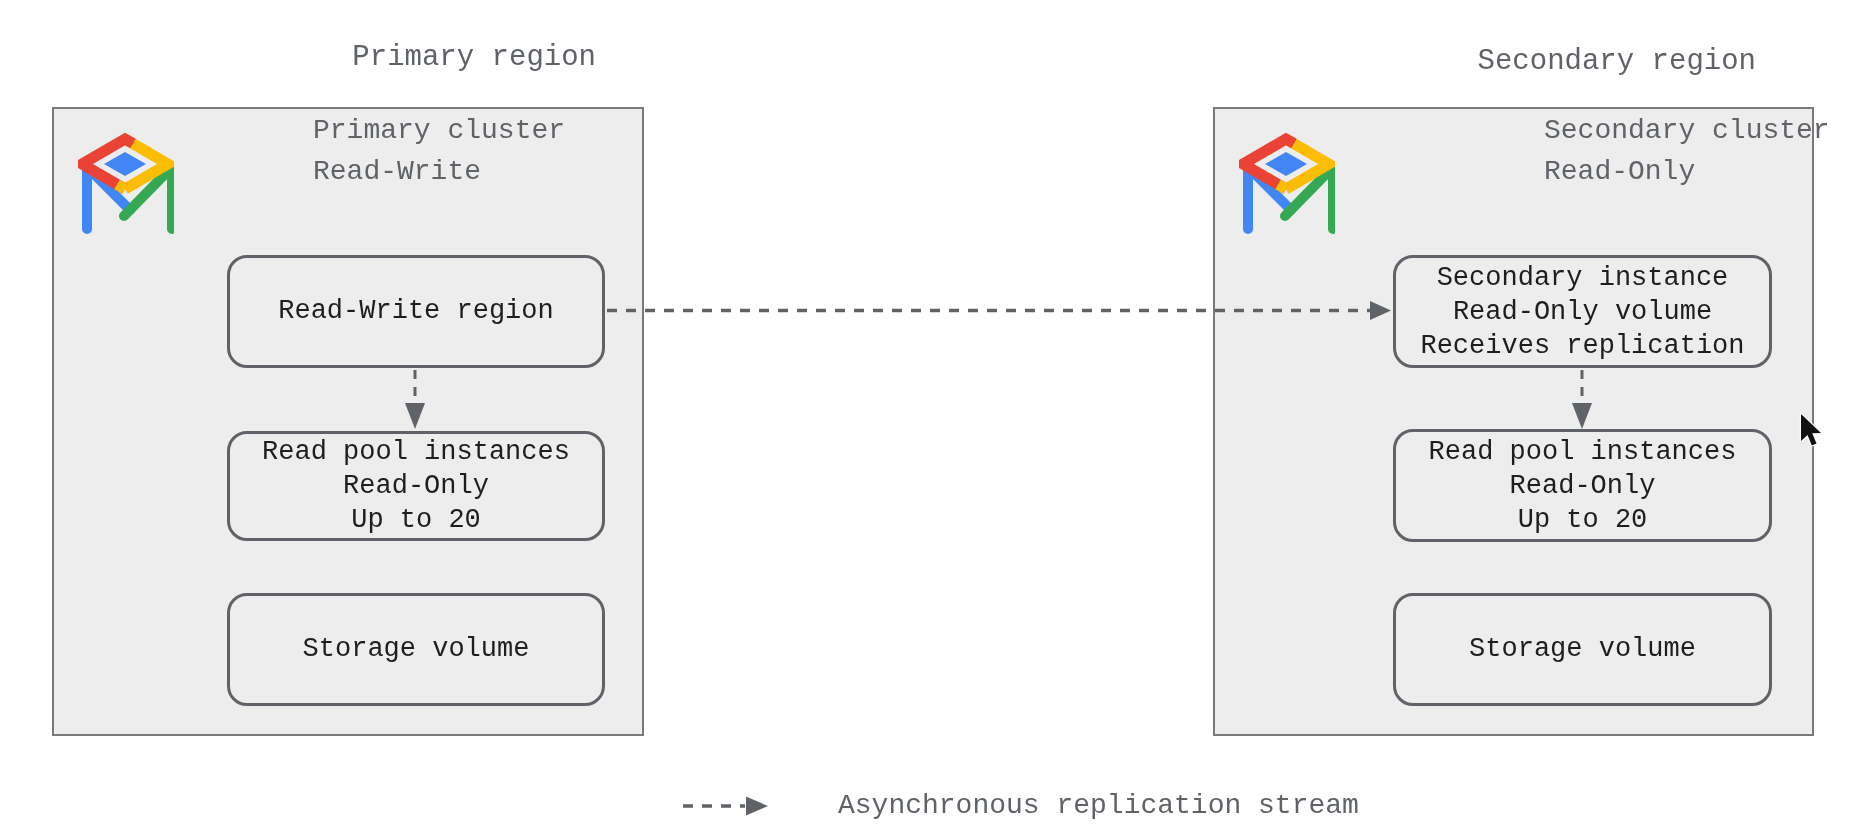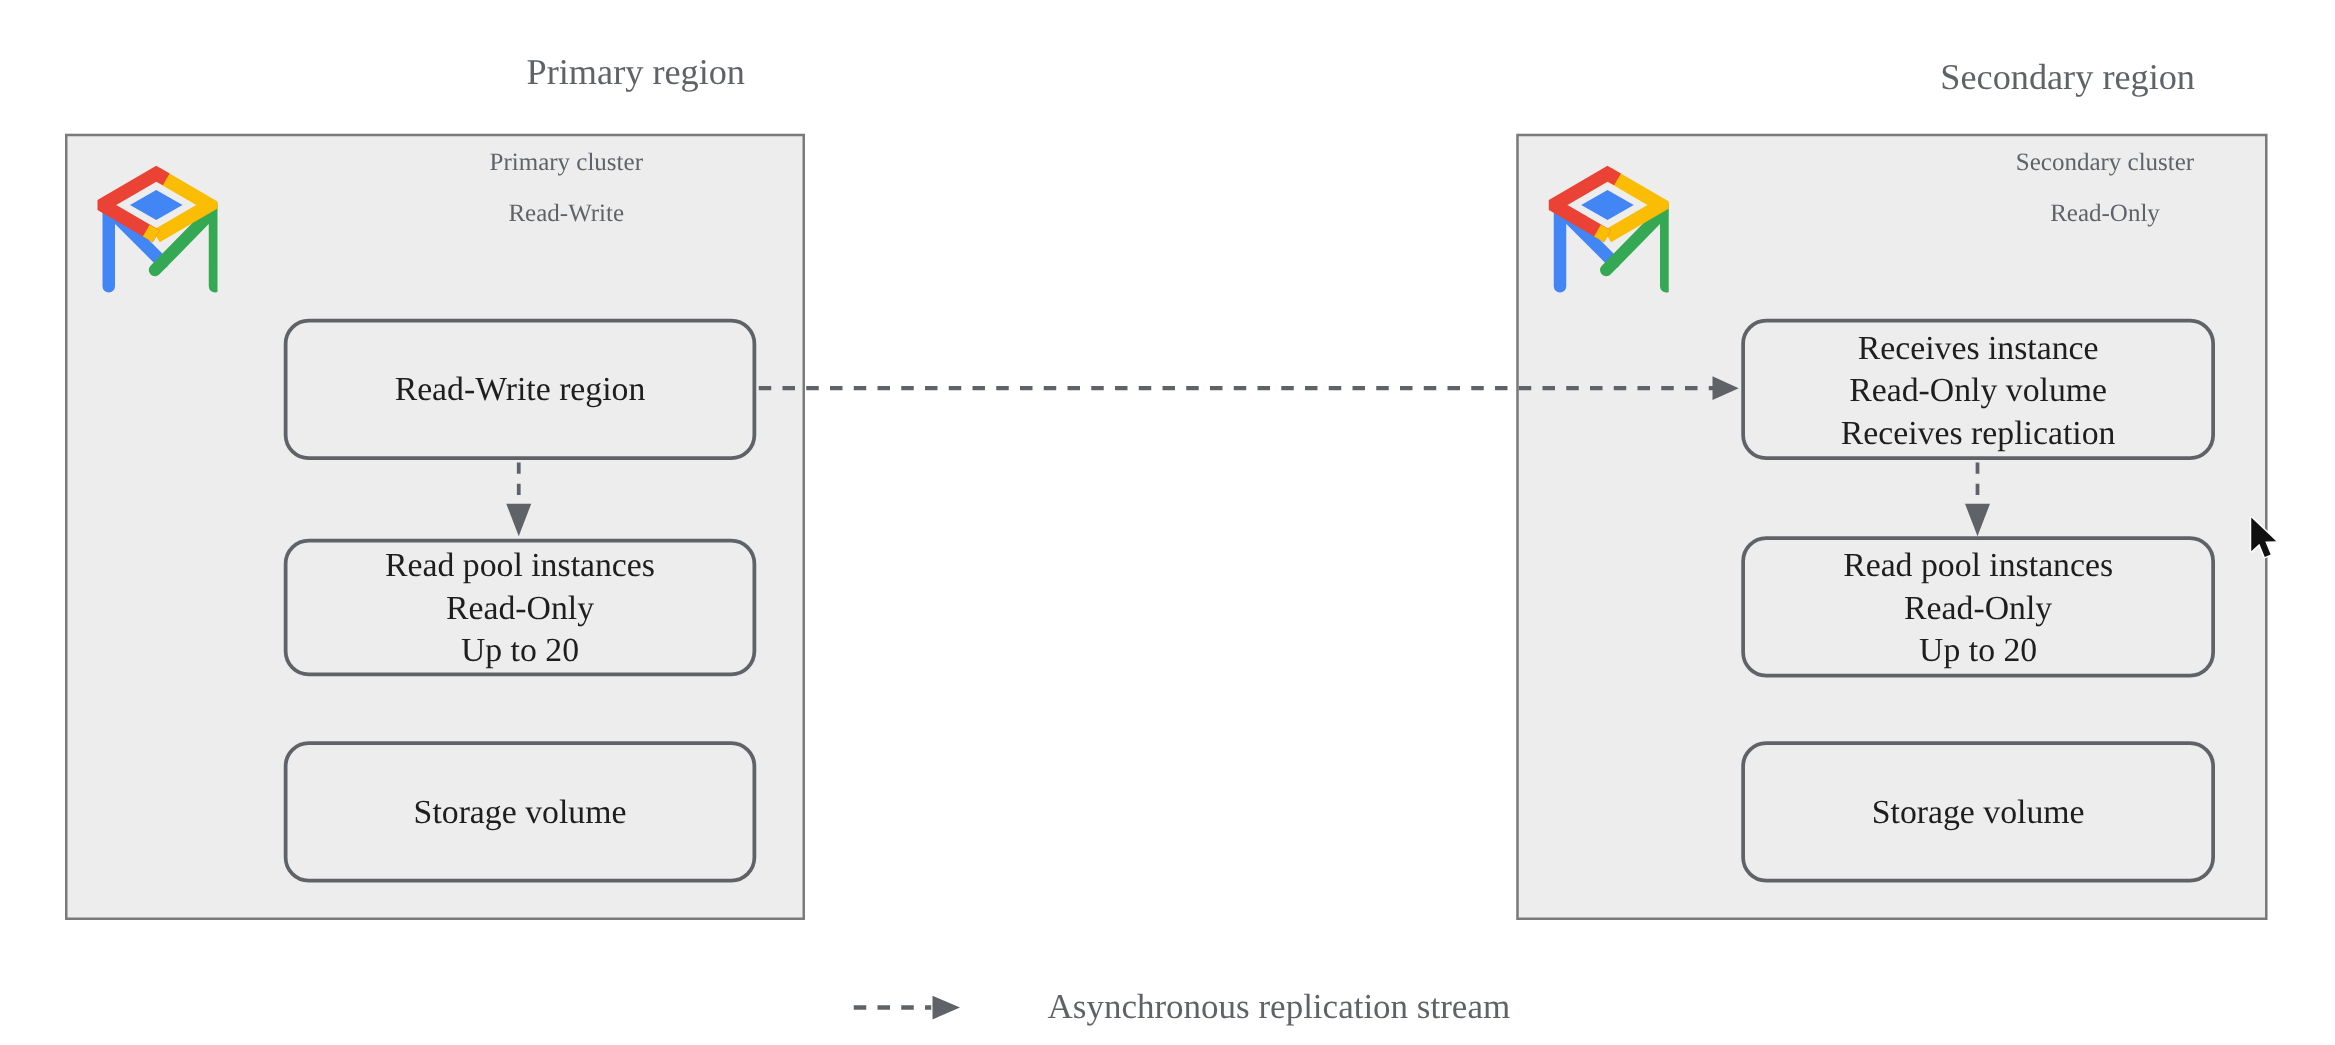--- a/index.html
+++ b/index.html
@@ -1,34 +1,34 @@
 <!DOCTYPE html>
 <html style="--page-bg: #ffffff; --cluster-fill: #ededed; --cluster-border: #7a7a7a; --node-border: #5f6368; --arrow: #5f6368; --text-dark: #1e1e1e; --text-gray: #5f6368; --google-blue: #4285F4; --google-green: #34A853; --google-yellow: #FBBC04; --google-red: #EA4335;"><head>
 <meta charset="utf-8">
 <style>
   html,body{margin:0;padding:0;background:#fff;}
   #canvas{
     position:relative;width:1868px;height:836px;overflow:hidden;
     background:var(--page-bg,#ffffff);
-    font-family:Liberation Serif, serif;
+    font-family:Liberation Mono, monospace;
     -webkit-font-smoothing:antialiased;
   }
   .region-label{
     position:absolute;text-align:right;
     font-size:29px;line-height:34px;color:var(--text-gray,#5f6368);
     white-space:nowrap;
   }
   .cluster{
     position:absolute;box-sizing:border-box;
     background:var(--cluster-fill,#ededed);
     border:2px solid var(--cluster-border,#7a7a7a);
   }
   .cluster-title{
-    position:absolute;text-align:center;
-    font-size:20px;line-height:41px;color:var(--text-gray,#5f6368);
+    position:absolute;text-align:left;
+    font-size:28px;line-height:41px;color:var(--text-gray,#5f6368);
     white-space:nowrap;
   }
   .node{
     position:absolute;box-sizing:border-box;
     background:var(--cluster-fill,#ededed);
     border:3px solid var(--node-border,#5f6368);
     border-radius:20px;
     display:flex;flex-direction:column;justify-content:center;align-items:center;
     font-size:27px;line-height:35px;color:var(--text-dark,#1e1e1e);
     text-align:center;
@@ -95,21 +95,21 @@
   <div class="node" style="left:227px;top:431px;width:378px;height:110px;line-height:34px;">
     <span>Read pool instances</span>
     <span>Read-Only</span>
     <span>Up to 20</span>
   </div>
   <div class="node" style="left:227px;top:593px;width:378px;height:113px;">
     <span>Storage volume</span>
   </div>
 
   <div class="node" style="left:1393px;top:255px;width:379px;height:113px;line-height:34px;">
-    <span>Receives instance</span>
+    <span>Secondary instance</span>
     <span>Read-Only volume</span>
     <span>Receives replication</span>
   </div>
   <div class="node" style="left:1393px;top:429px;width:379px;height:113px;line-height:34px;">
     <span>Read pool instances</span>
     <span>Read-Only</span>
     <span>Up to 20</span>
   </div>
   <div class="node" style="left:1393px;top:593px;width:379px;height:113px;">
     <span>Storage volume</span>

